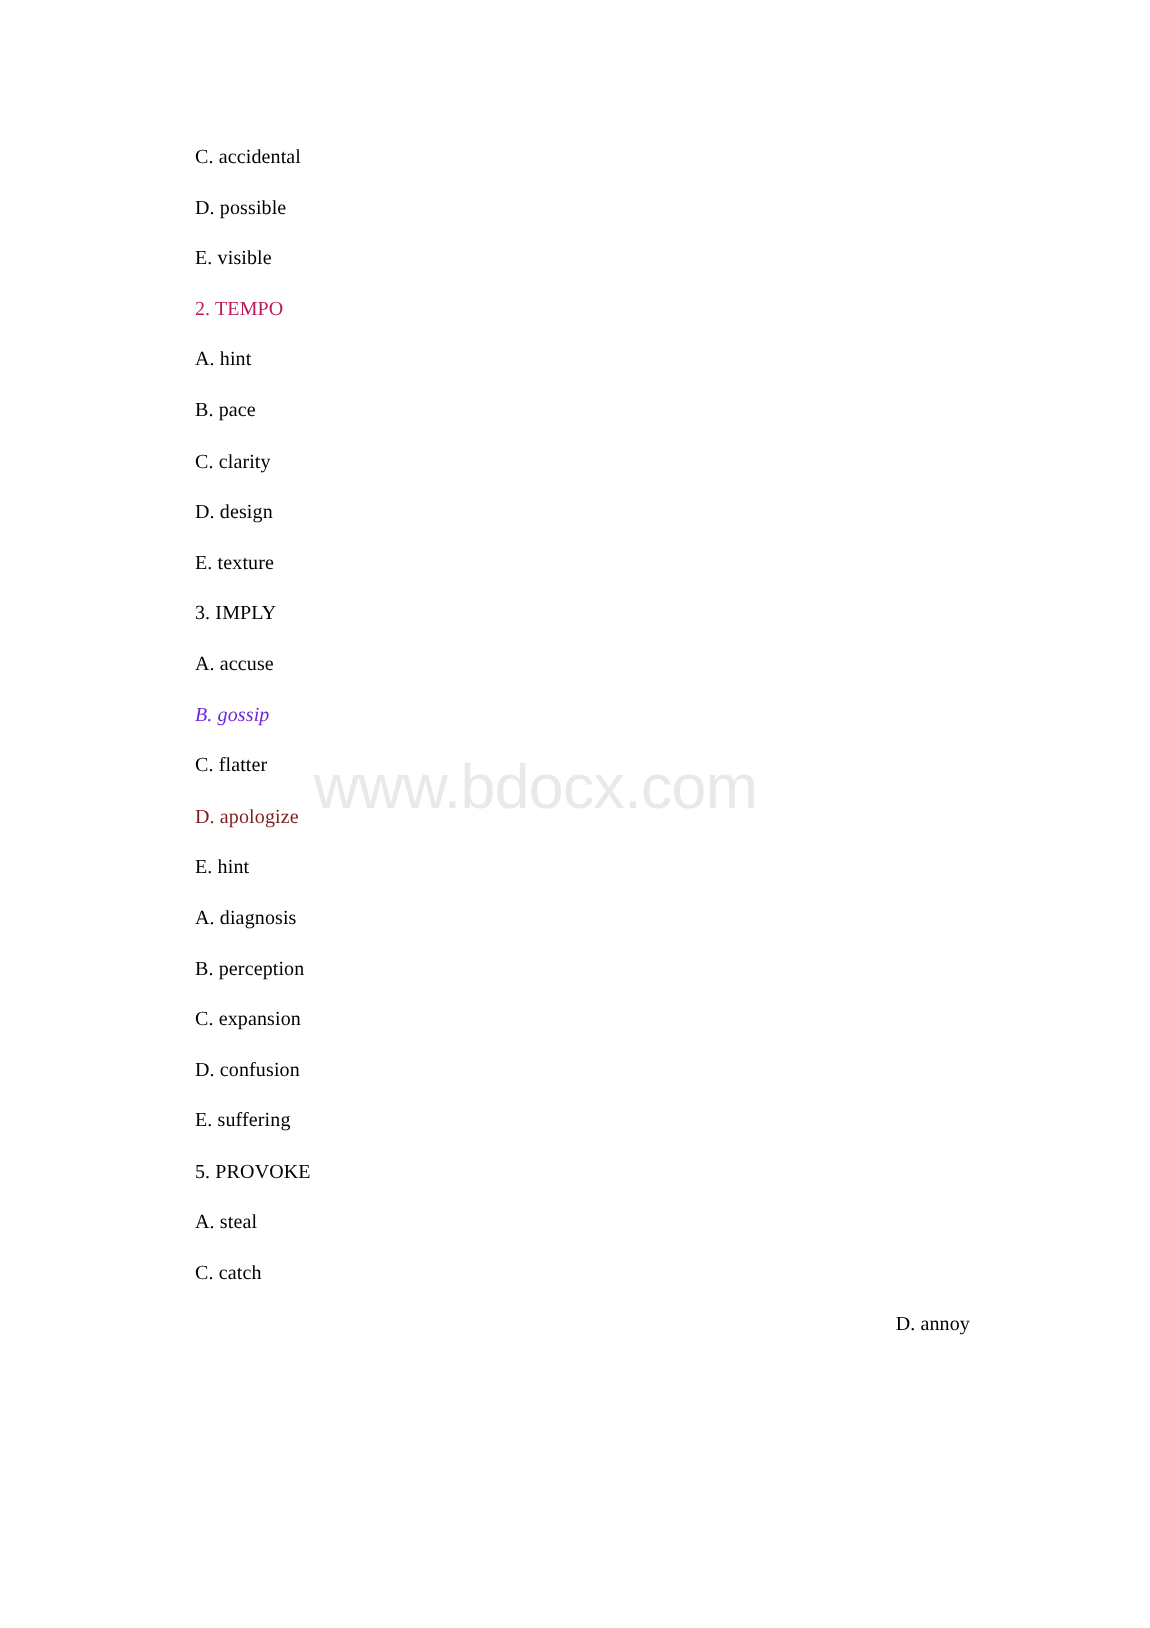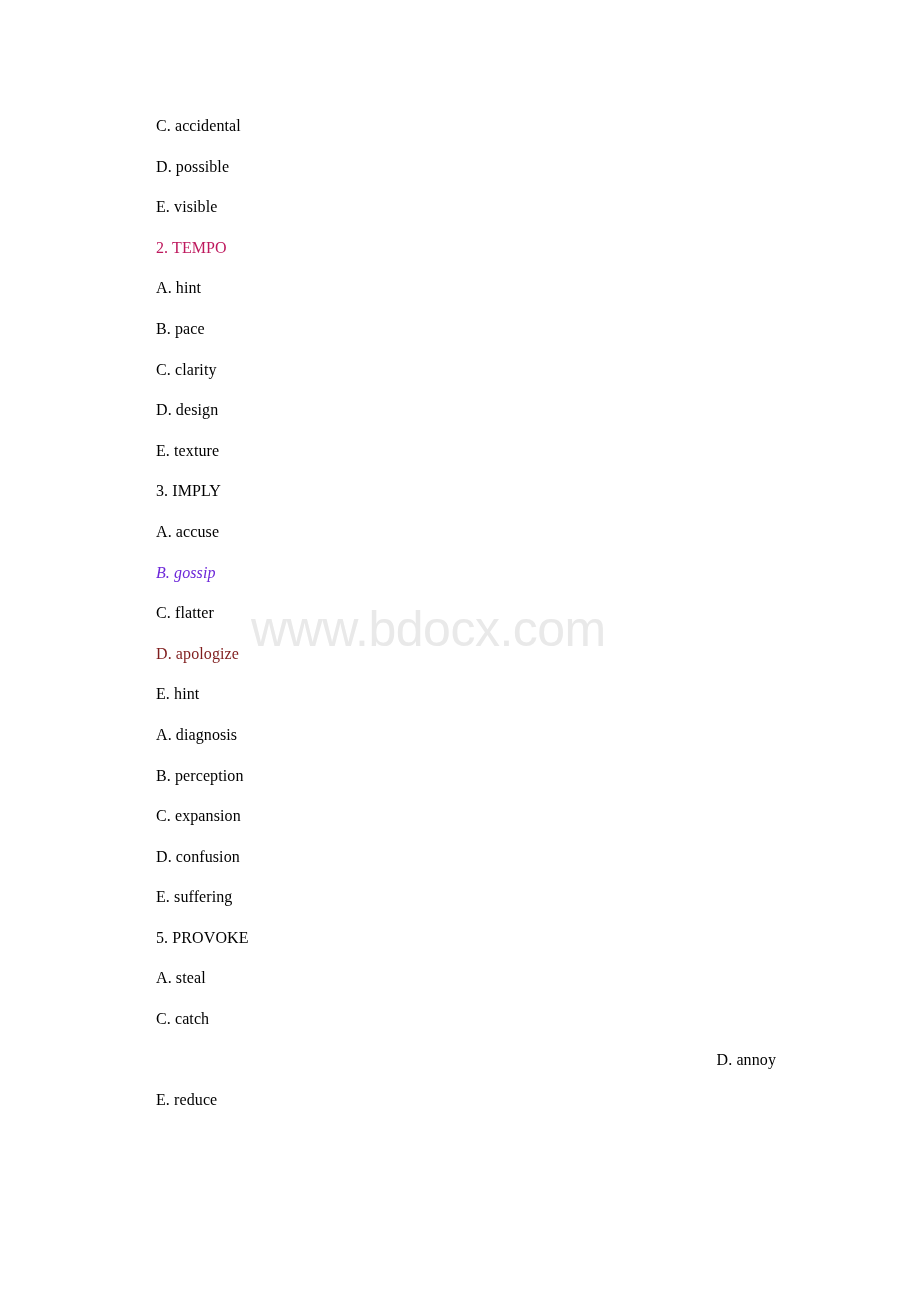--- a/index.html
+++ b/index.html
@@ -88,16 +88,15 @@
       <div class="doc-line" style="color: rgb(0, 0, 0);">E. hint</div>
       <div class="doc-line" style="color: rgb(0, 0, 0);">A. diagnosis</div>
       <div class="doc-line" style="color: rgb(0, 0, 0);">B. perception</div>
       <div class="doc-line" style="color: rgb(0, 0, 0);">C. expansion</div>
       <div class="doc-line" style="color: rgb(0, 0, 0);">D. confusion</div>
       <div class="doc-line" style="color: rgb(0, 0, 0);">E. suffering</div>
       <div class="doc-line headword" style="color: rgb(0, 0, 0);">5. PROVOKE</div>
       <div class="doc-line" style="color: rgb(0, 0, 0);">A. steal</div>
       <div class="doc-line" style="color: rgb(0, 0, 0);">C. catch</div>
       <div class="doc-line" style="color: rgb(0, 0, 0); text-align: right;">D. annoy</div>
-      <div class="doc-line" style="color: rgb(0, 0, 0);">E. reduce</div>
     </div>
 
 </div>
 
 </body></html>

